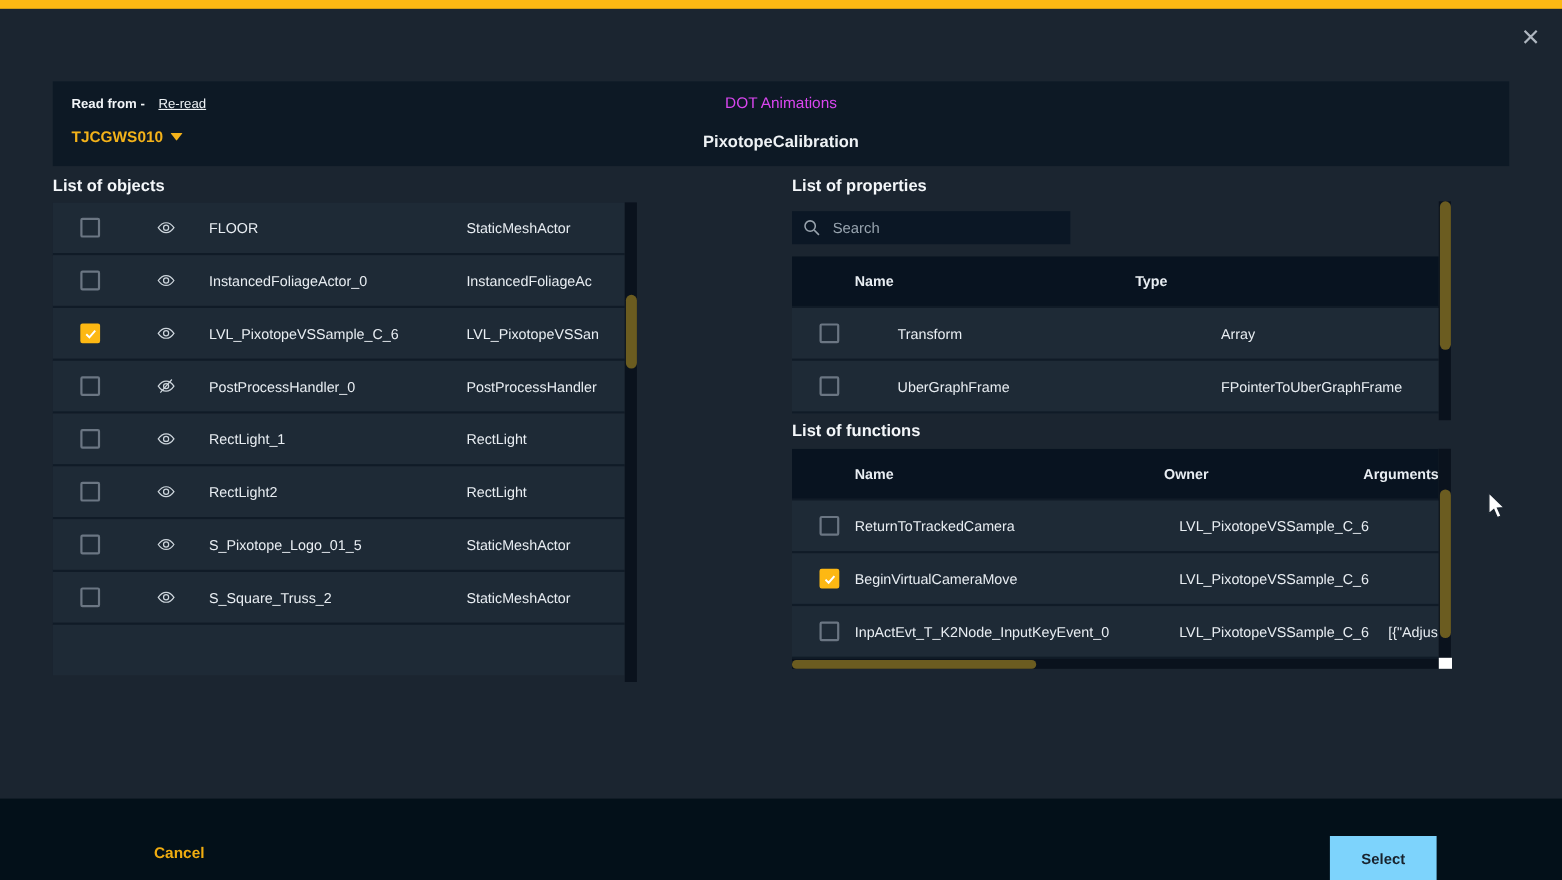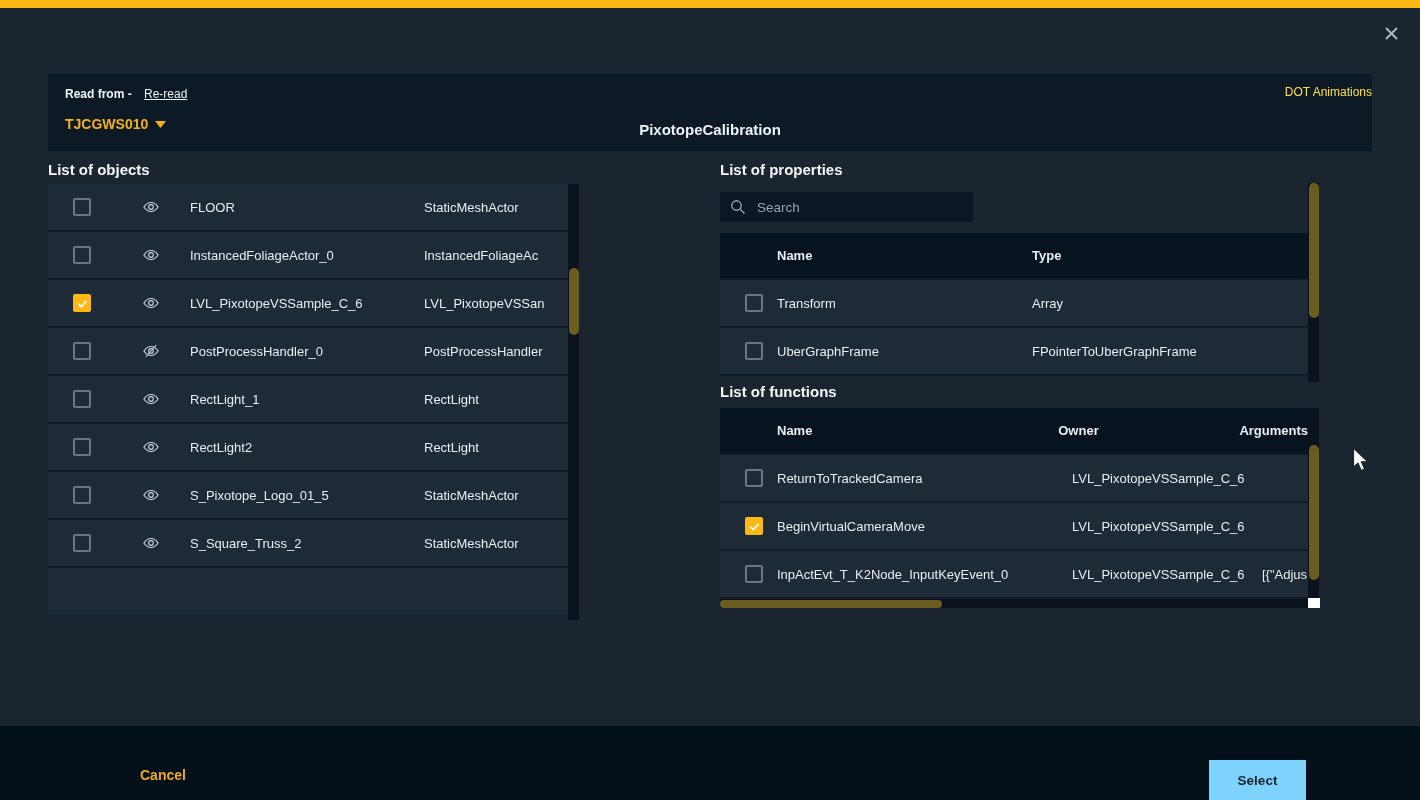--- a/index.html
+++ b/index.html
@@ -17,21 +17,21 @@
   .close-btn { position:absolute; left:1384px; top:22px; width:22px; height:22px;
     background:none; border:none; padding:0; cursor:pointer; }
   .close-btn svg { display:block; }
 
   
   .dialog-header { position:absolute; left:48px; top:74px; width:1324px; height:77px; background:#0d1925;padding-left:8px; }
   .read-row { position:absolute; left:17px; top:13px; font-size:12px; }
   .read-label { font-weight:bold; color:#f2f5f8; }
   .reread { color:#eef2f5; text-decoration:underline; margin-left:9px; cursor:pointer; }
   .device { position:absolute; left:17px; top:42px; color:#f3b21a; font-weight:bold; font-size:14px; cursor:pointer; display:flex; align-items:center; gap:7px; }
-  .dlg-title { position:absolute; left:0; right:0; top:11px; text-align:right; font-size:12px; font-weight:400; color:#fde047; }
+  .dlg-title { position:absolute; left:0; right:0; top:11px; text-align:center; font-size:14px; font-weight:400; color:#d946ef; }
   .dlg-subtitle { position:absolute; left:0; right:0; top:47px; text-align:center; font-size:15px; font-weight:bold; color:#eef2f5; }
 
   
   .section-heading { position:absolute; font-size:15px; font-weight:bold; color:#f4f7fa; }
   .objects-heading   { left:48px;  top:161px; }
   .properties-heading{ left:720px; top:161px; }
   .functions-heading { left:720px; top:383px; }
 
   
   .trow { display:flex; align-items:center; height:48px; background:#1e2a36;
@@ -63,21 +63,21 @@
   .search-box { position:absolute; left:720px; top:192px; width:253px; height:30px; background:#0b1725;
                 display:flex; align-items:center; padding:0 10px; }
   .search-box svg { flex:0 0 16px; }
   .search-box input { flex:1; background:transparent; border:none; outline:none; color:#dfe6ec;
                       font-family:"Liberation Sans", sans-serif; font-size:13.5px; margin-left:9px; }
   .search-box input::placeholder { color:#97a3ae; }
 
   
   .props-table { position:absolute; left:720px; top:233px; width:588px; overflow:hidden; }
   .props-table .thead { padding-left:57px; }
-  .props-table .trow { padding-left:25px; }
+  .props-table .trow { padding-left:25px;gap:39px; }
   .prop-name-h { width:255px; }
   .prop-name { margin-left:14px; width:255px; overflow:hidden; }
 
   
   .funcs-table { position:absolute; left:720px; top:408px; width:588px; overflow:hidden; }
   .funcs-table .thead { padding-left:57px; }
   .funcs-table .trow { padding-left:25px; }
   .fn-name-h { width:295px; }
   .fn-owner-h { width:190px; }
   .fn-name { margin-left:14px; width:295px; overflow:hidden; }

